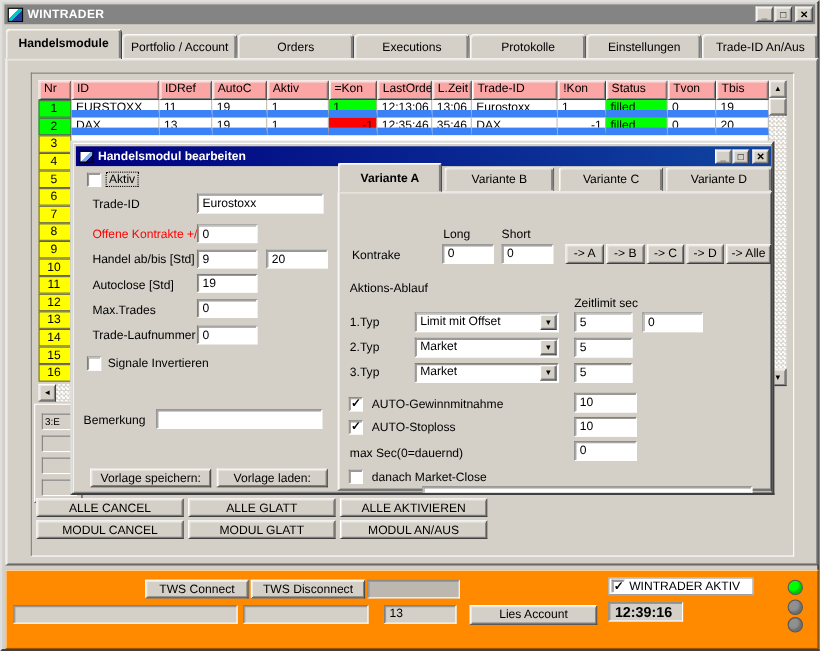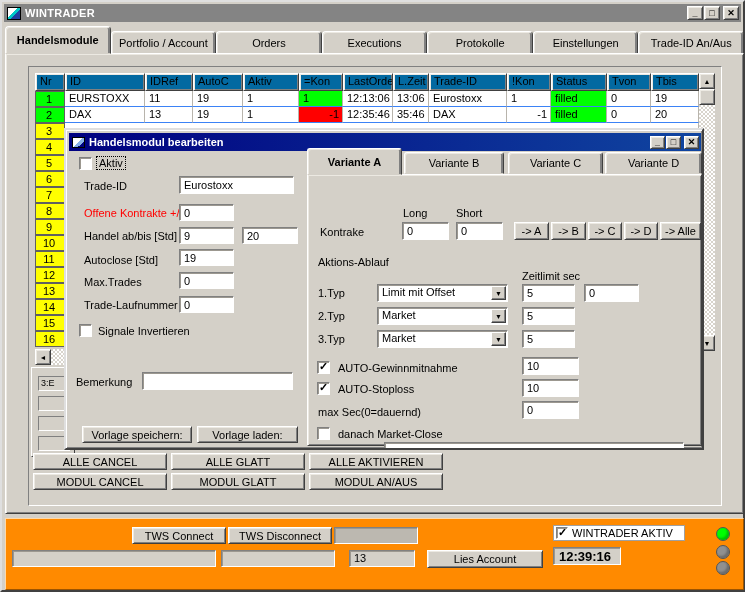--- a/index.html
+++ b/index.html
@@ -38,24 +38,24 @@
   #content { position:absolute; left:3px; top:51px; width:739px; height:461px;
     background:#d4d0c8; border:1px solid; border-color:#fff #404040 #404040 #fff;
     box-shadow: inset 1px 1px 0 #ece9e2, inset -1px -1px 0 #808080; }
   #inner-frame { position:absolute; left:22px; top:12px; width:694px; height:440px;
     border:1px solid; border-color:#808080 #fff #fff #808080; }
 
   
   #grid { position:absolute; left:29px; top:19px; width:664px; }
   .grow { display:flex; height:16px; }
   .grow.hdr { height:18px; }
-  .th { background:#0369a1; border:1px solid; border-color:#fff #404040 #404040 #fff;
+  .th { background:#fca5a5; border:1px solid; border-color:#fff #404040 #404040 #fff;
     box-shadow: inset 1px 1px 0 #ece9e2, inset -1px -1px 0 #808080;
     padding:1px 0 0 4px; overflow:hidden; white-space:nowrap; }
-  .td { background:#fff; border-right:1px solid #b8b4ac; border-bottom:1px solid #3b82f6;
+  .td { background:#fff; border-right:1px solid #b8b4ac; border-bottom:7px solid #3b82f6;
     padding:1px 2px 0 4px; overflow:hidden; white-space:nowrap; }
   .td.nr { border:1px solid #606060; text-align:center; padding-left:0; }
   .td.fill { flex:1 1 auto; border-right:1px solid #b8b4ac; }
   
   .sb-btn { background:#d4d0c8; border:1px solid; border-color:#fff #404040 #404040 #fff;
     box-shadow: inset 1px 1px 0 #ece9e2, inset -1px -1px 0 #808080;
     font-size:7px; display:flex; align-items:center; justify-content:center; }
   .sb-track { background:repeating-conic-gradient(#ffffff 0% 25%, #d8d4cc 0% 50%); background-size:4px 4px; }
   #v-scroll { position:absolute; left:693px; top:19px; width:16px; height:278px; }
   #v-scroll .sb-btn { position:absolute; left:0; width:16px; height:16px; }

